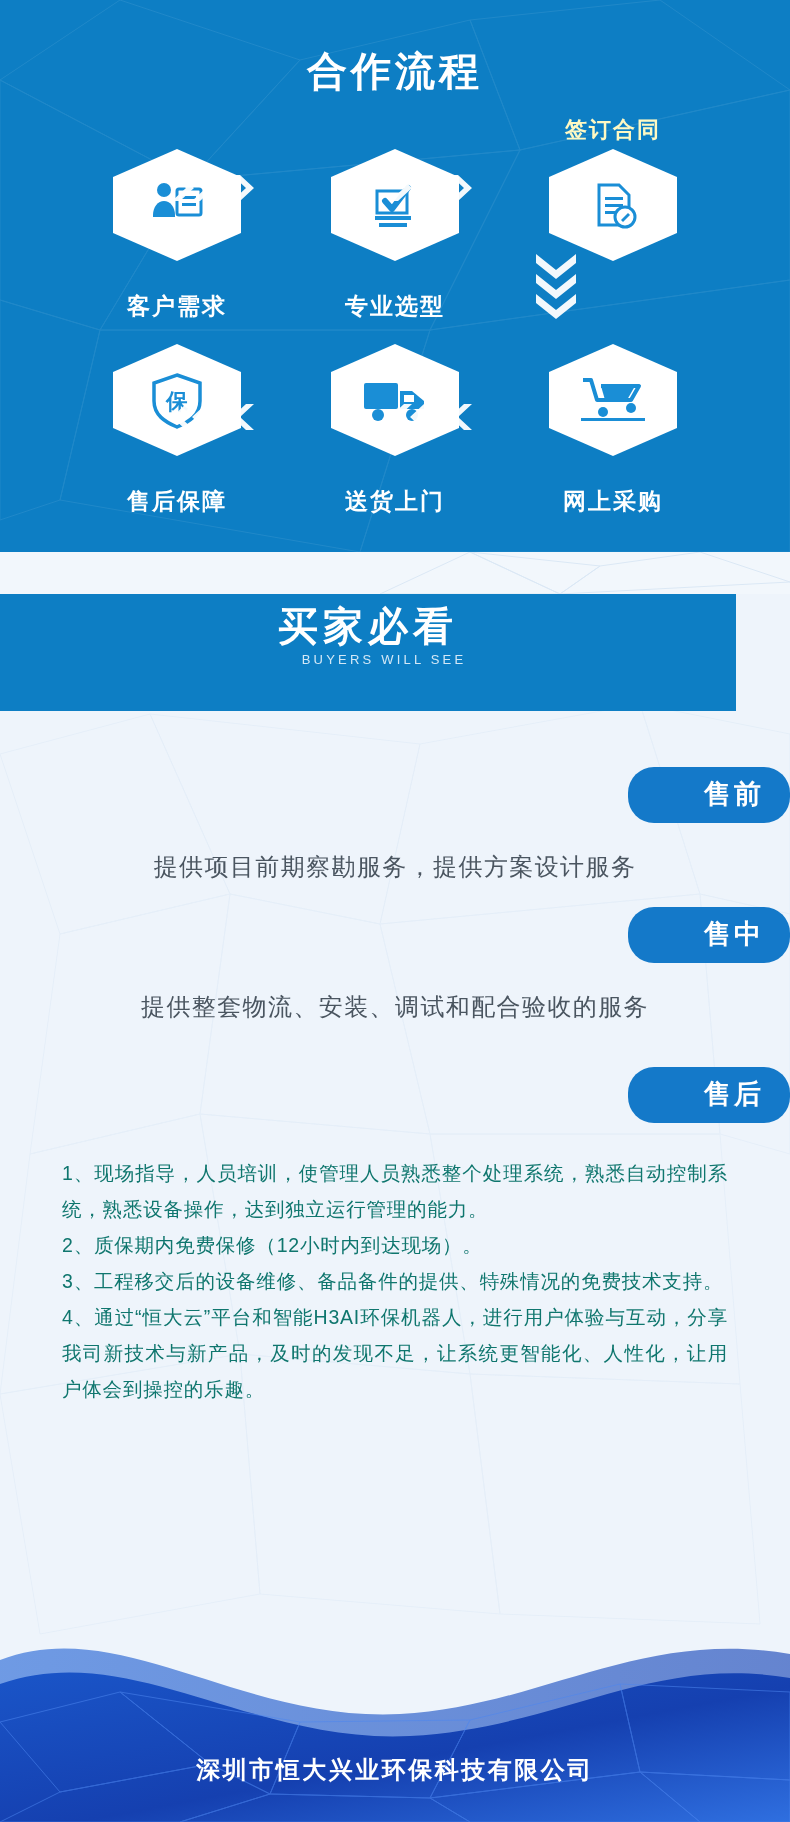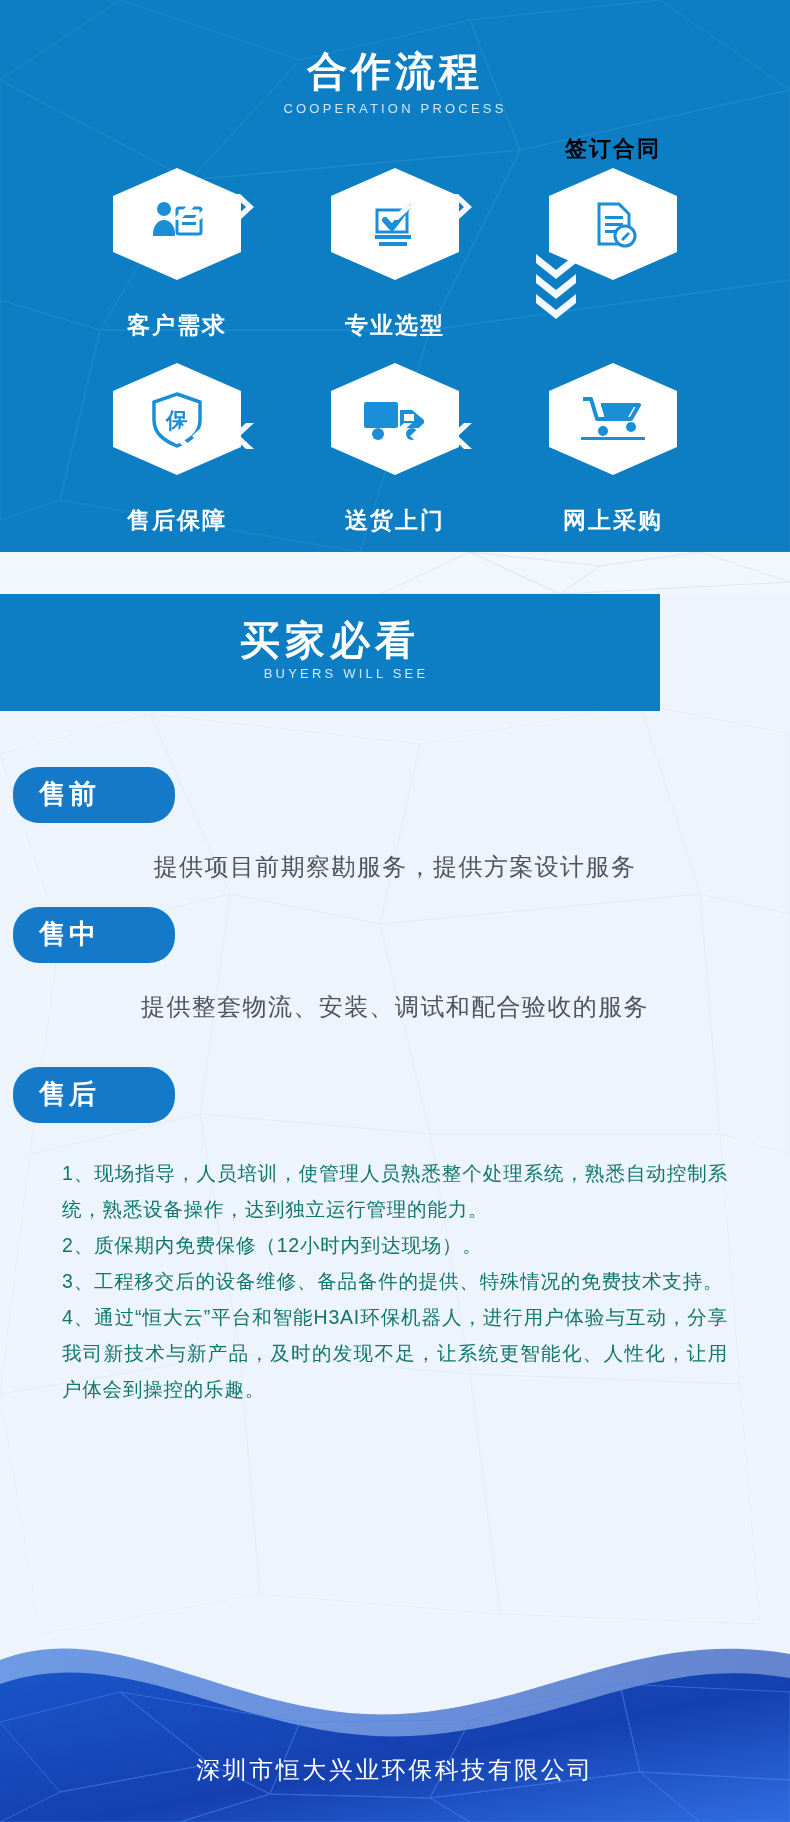--- a/index.html
+++ b/index.html
@@ -53,21 +53,21 @@
   .hex-cell {
     position: relative;
     width: 218px;
     display: flex;
     flex-direction: column;
     align-items: center;
   }
   .hex-top-label {
     font-size: 22px;
     font-weight: bold;
-    color: #000000;
+    color: #fef9c3;
     letter-spacing: 2px;
     height: 30px;
     line-height: 30px;
     margin-bottom: 4px;
   }
   .hex {
     width: 128px;
     height: 112px;
     background: #ffffff;
     clip-path: polygon(50% 0%, 100% 25%, 100% 75%, 50% 100%, 0% 75%, 0% 25%);
@@ -126,42 +126,42 @@
     position: relative;
     width: 790px;
     height: 1184px;
     background: #eef4fb;
     overflow: hidden;
   }
   .buyers-bg { position:absolute; inset:0; opacity:0.5; }
 
   .buyers-band {
     position: relative;
-    width: 660px;
+    width: 736px;
     height: 117px;
     background: #0d7ec4;
     text-align: center;
-    padding-top: 22px;
+    padding-top: 8px;
   }
   .buyers-title {
     font-size: 40px;
     font-weight: bold;
     color: #ffffff;
     letter-spacing: 5px;
     line-height: 48px;
   }
   .buyers-sub {
     font-size: 13px;
     color: #d3e8f7;
     letter-spacing: 3.2px;
     margin-top: 2px;
     margin-left: 32px;
   }
 
-  .pill-wrap { position: relative; text-align: left; padding-left: 13px; }
+  .pill-wrap { position: relative; text-align: right; }
   .pill {
     display: inline-block;
     min-width: 162px;
     padding: 9px 26px 11px;
     background: #1479c9;
     color: #ffffff;
     font-size: 27px;
     font-weight: bold;
     letter-spacing: 3px;
     border-radius: 26px;
@@ -200,21 +200,21 @@
     overflow: hidden;
     pointer-events: none;
   }
   .footer svg { position:absolute; left:0; bottom:0; }
   .footer-text {
     position: absolute;
     left: 0; right: 0;
     bottom: 36px;
     text-align: center;
     font-size: 24px;
-    font-weight: normal;
+    font-weight: bold;
     color: #ffffff;
     letter-spacing: 2.5px;
     pointer-events: auto;
   }
 </style>
 </head>
 <body>
 
 <div class="process-section">
 
@@ -227,21 +227,20 @@
       <path d="M190 180 L520 150 L430 330 L100 330 Z"></path>
       <path d="M520 150 L790 90 L790 280 L430 330 Z"></path>
       <path d="M0 300 L100 330 L60 500 L0 520 Z"></path>
       <path d="M100 330 L430 330 L360 552 L60 500 Z"></path>
       <path d="M430 330 L790 280 L790 552 L360 552 Z"></path>
     </g>
   </svg>
 
   <div class="proc-head">
     <div class="proc-title">合作流程</div>
-    <div class="proc-sub">COOPERATION PROCESS</div>
   </div>
 
   <div class="hex-row">
 
     <div class="hex-cell">
       <div class="hex-top-label"></div>
       <div class="hex">
         <svg width="60" height="56" viewBox="0 0 60 56">
           <g fill="#1a8ed6">
             <circle cx="17" cy="13" r="7"></circle>

